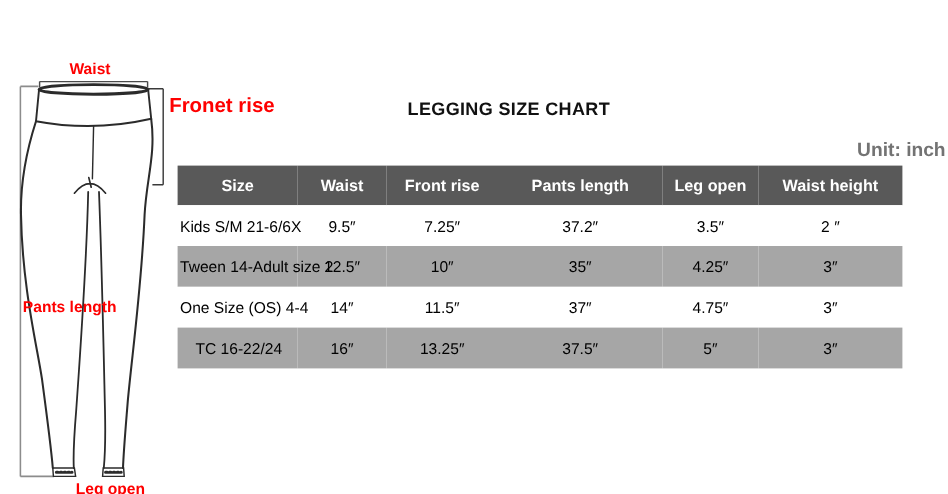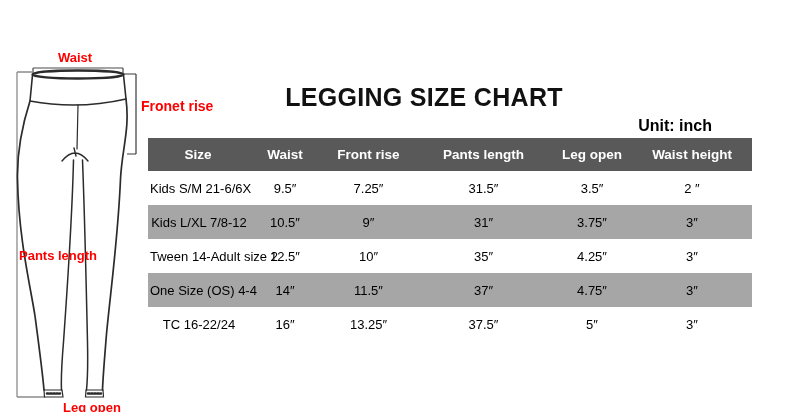--- a/index.html
+++ b/index.html
@@ -11,29 +11,29 @@
   }
   html,body{margin:0;padding:0;background:#ffffff;}
   body{font-family:"Liberation Sans", sans-serif;}
   .canvas{position:relative;width:790px;height:412px;background:#ffffff;overflow:hidden;margin-top:44px;}
 
   
   .figure{position:absolute;left:0;top:0;width:160px;height:412px;}
   .figure svg{position:absolute;left:0;top:0;}
   .fig-label{position:absolute;color:var(--label-red);font-weight:700;font-size:13px;white-space:nowrap;}
   .lbl-waist{left:75px;top:6px;transform:translateX(-50%);}
-  .lbl-front-rise{left:141px;top:54px;font-size:14px;}
+  .lbl-front-rise{left:141px;top:34px;font-size:17px;}
   .lbl-pants-length{left:19px;top:204px;}
   .lbl-leg-open{left:92px;top:356px;transform:translateX(-50%);}
 
   
   .title{position:absolute;left:424px;top:39px;transform:translateX(-50%);
-         font-size:25px;font-weight:700;color:#111;letter-spacing:.3px;white-space:nowrap;}
-  .unit{position:absolute;left:712px;top:73px;transform:translateX(-100%);
-        font-size:16px;font-weight:700;color:#000000;white-space:nowrap;}
+         font-size:15px;font-weight:700;color:#111;letter-spacing:.3px;white-space:nowrap;}
+  .unit{position:absolute;left:788px;top:73px;transform:translateX(-100%);
+        font-size:16px;font-weight:700;color:#737373;white-space:nowrap;}
 
   
   table.size-table{position:absolute;left:148px;top:94px;width:604px;
         border-collapse:collapse;table-layout:fixed;}
   .size-table th{background:var(--header-bg);color:var(--header-text);
         height:33px;font-size:13.5px;font-weight:700;padding:0;}
   .size-table td{height:34px;font-size:13px;color:#000;text-align:center;padding:0;}
   .size-table td.size-col{text-align:center;padding-left:2px;white-space:nowrap;overflow:visible;}
   .size-table tbody tr{background:var(--row-bg);}
   .size-table tbody tr:nth-child(even){background:var(--row-alt);}
@@ -111,31 +111,23 @@
         <th>Pants length</th>
         <th>Leg open</th>
         <th>Waist height</th>
       </tr>
     </thead>
     <tbody>
       <tr>
         <td class="size-col">Kids S/M 21-6/6X</td>
         <td>9.5″</td>
         <td>7.25″</td>
-        <td>31.5″</td>
+        <td>37.2″</td>
         <td>3.5″</td>
         <td>2 ″</td>
-      </tr>
-      <tr>
-        <td class="size-col">Kids L/XL 7/8-12</td>
-        <td>10.5″</td>
-        <td>9″</td>
-        <td>31″</td>
-        <td>3.75″</td>
-        <td>3″</td>
       </tr>
       <tr>
         <td class="size-col">Tween 14-Adult size 2</td>
         <td>12.5″</td>
         <td>10″</td>
         <td>35″</td>
         <td>4.25″</td>
         <td>3″</td>
       </tr>
       <tr>

